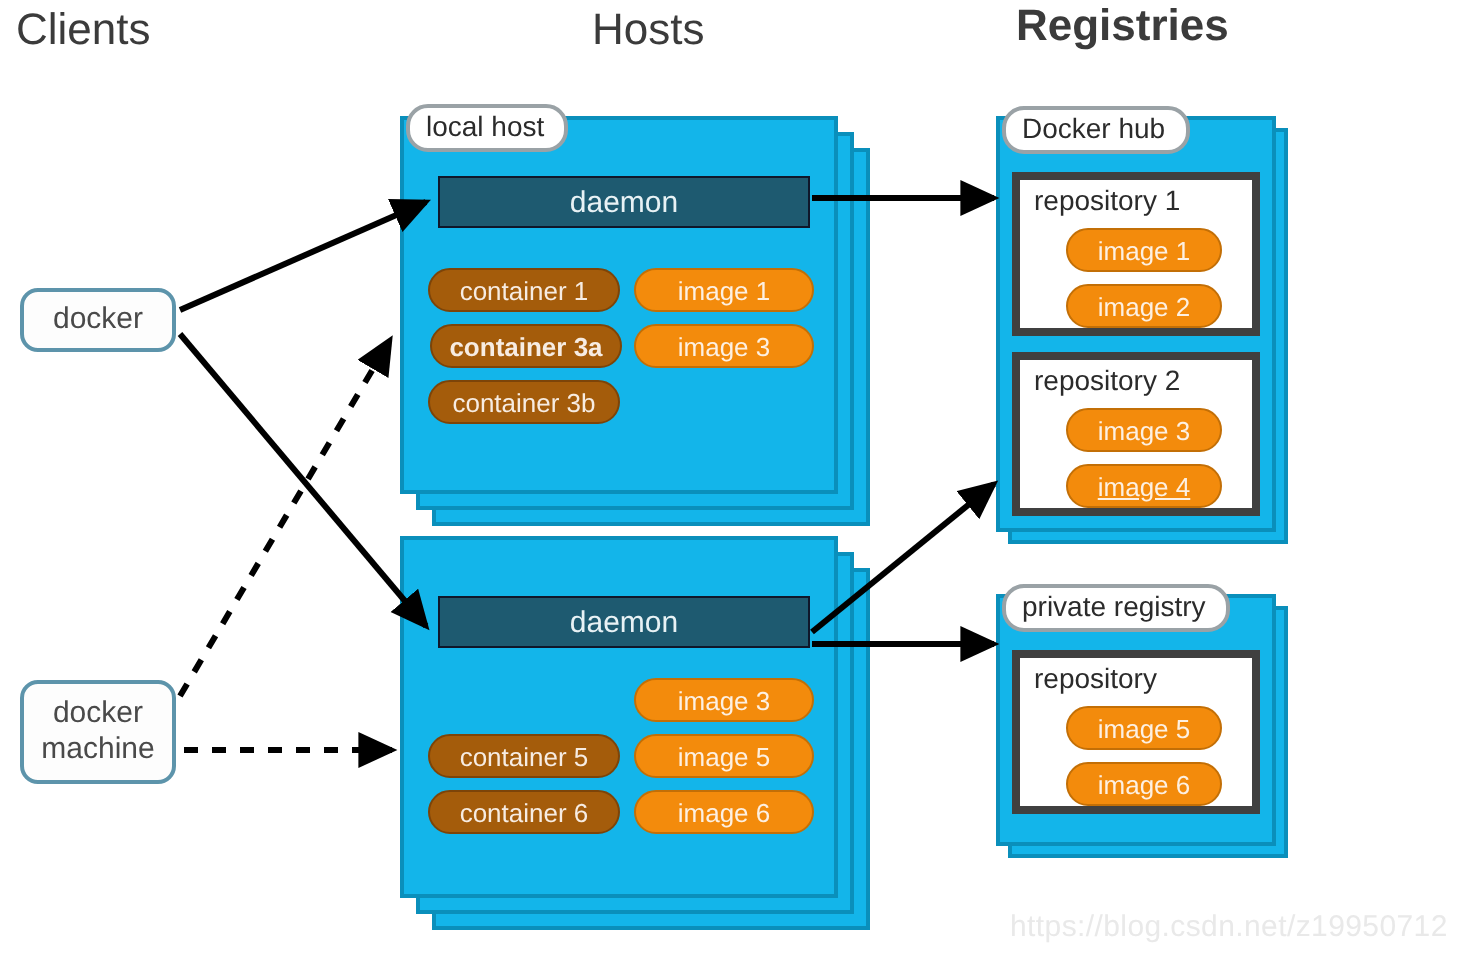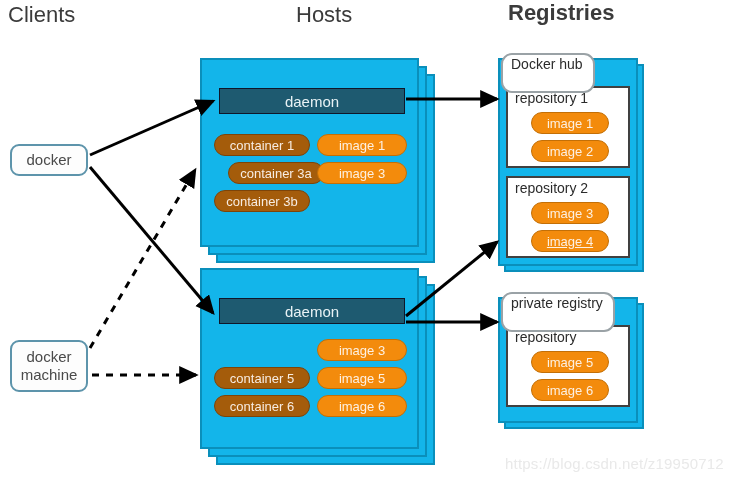--- a/index.html
+++ b/index.html
@@ -122,29 +122,29 @@
     border: 2px solid #0a8fbb;
     box-sizing: border-box;
   }
   .reg-tag {
     position: absolute;
     background: #ffffff;
     border: 2px solid #9aa2a6;
     border-radius: 11px;
     font-size: 14px;
     color: #2b2b2b;
-    padding: 1px 10px 18px 8px;
+    padding: 1px 10px 2px 8px;
     white-space: nowrap;
     z-index: 6;
     line-height: 17px;
   }
   .repo-box {
     position: absolute;
     background: #ffffff;
-    border: 2px solid #404040;
+    border: 4px solid #404040;
     box-sizing: border-box;
     z-index: 3;
   }
   .repo-label {
     position: absolute;
     left: 7px;
     top: 2px;
     font-size: 14px;
     color: #2b2b2b;
     white-space: nowrap;
@@ -186,25 +186,26 @@
       <span>docker</span><br>
       <span>machine</span>
     </span>
   </div>
 
   <div class="host-stack" id="host-local" style="left:200px; top:58px; width:235px; height:205px;">
     <div class="host-shadow" style="left:16px; top:16px; width:219px; height:189px;"></div>
     <div class="host-shadow" style="left:8px; top:8px; width:219px; height:189px;"></div>
     <div class="host-card" style="width:219px; height:189px;"></div>
 
+    <div class="host-tag" style="left:3px; top:-6px;">local host</div>
 
     <div class="daemon-bar" style="left:19px; top:30px; width:186px; height:26px;">daemon</div>
 
     <div class="pill container" style="left:14px; top:76px; width:96px;">container 1</div>
-    <div class="pill container" style="left:28px; top:104px; width:96px;">container 3a</div>
+    <div class="pill container" style="left:15px; top:104px; width:96px;font-weight:bold;">container 3a</div>
     <div class="pill container" style="left:14px; top:132px; width:96px;">container 3b</div>
 
     <div class="pill image" style="left:117px; top:76px; width:90px;">image 1</div>
     <div class="pill image" style="left:117px; top:104px; width:90px;">image 3</div>
   </div>
 
   <div class="host-stack" id="host-remote" style="left:200px; top:268px; width:245px; height:210px;">
     <div class="host-shadow" style="left:16px; top:16px; width:219px; height:181px;"></div>
     <div class="host-shadow" style="left:8px; top:8px; width:219px; height:181px;"></div>
     <div class="host-card" style="width:219px; height:181px;"></div>

